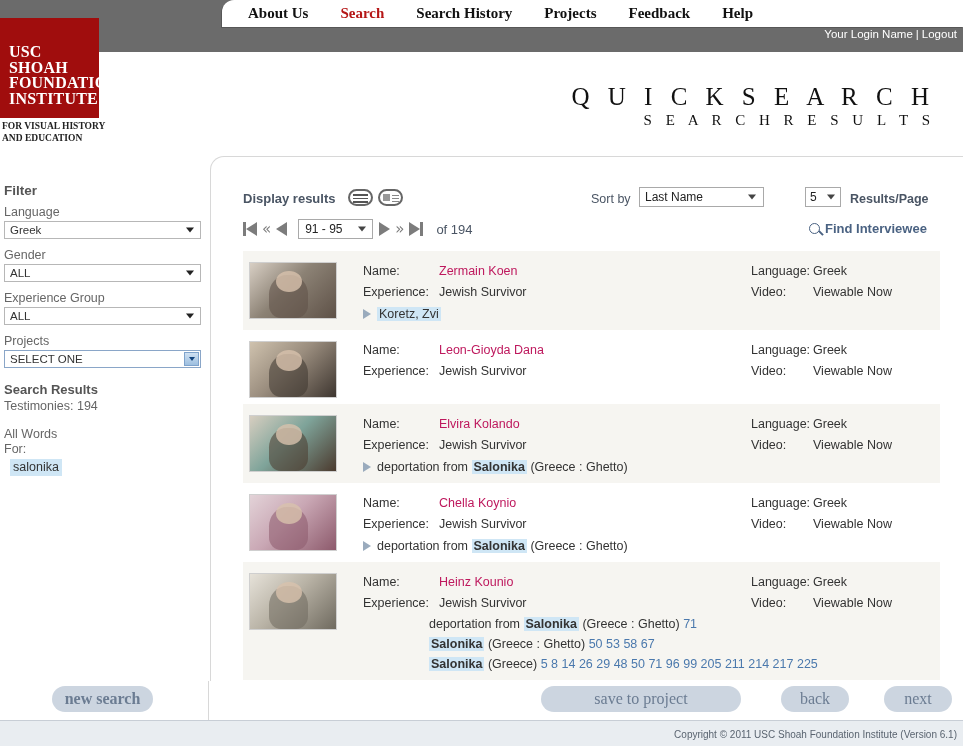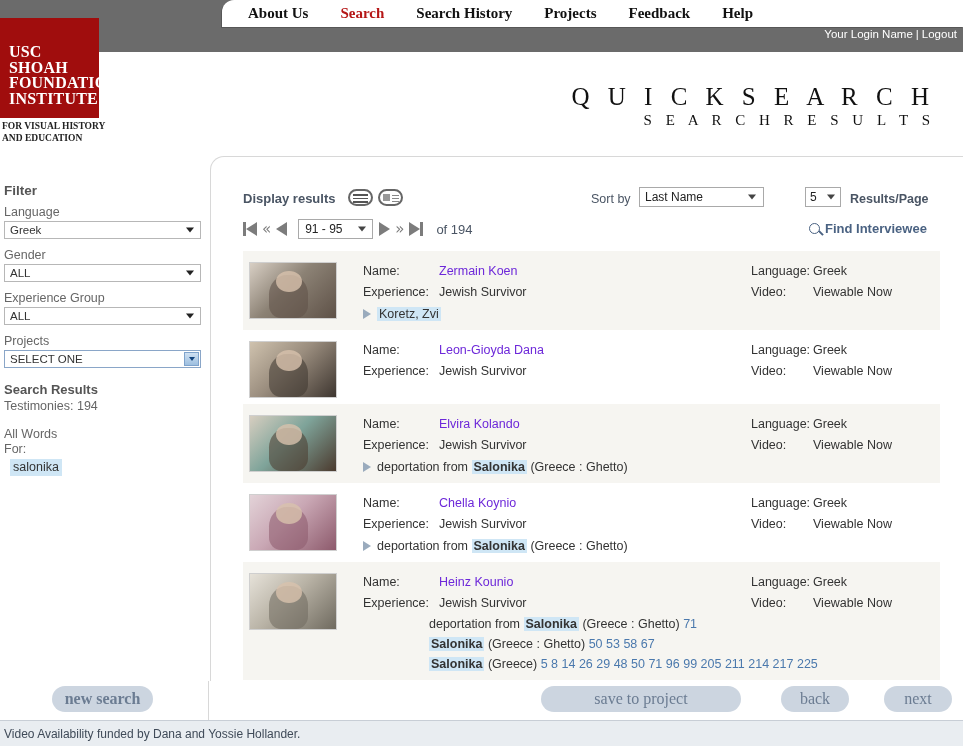--- a/index.html
+++ b/index.html
@@ -198,21 +198,21 @@
   .row.odd { background:#f6f5f1; }
   .row.even { background:#ffffff; }
   .thumb {
     width:88px; height:57px; margin:4px 0 0 6px; flex:0 0 auto;
     border:1px solid #cfcfcf; overflow:hidden; position:relative; cursor:pointer;
   }
   .info { margin-left:26px; flex:1 1 auto; position:relative; padding-top:3px;}
   .infoline { display:flex; font-size:12.5px; color:#333; line-height:21px; }
   .lbl { width:76px; flex:0 0 auto; color:#333; }
   .val { color:#333; }
-  .val.link { color:#6d28d9; cursor:pointer; }
+  .val.link { color:#be185d; cursor:pointer; }
   .rcol { position:absolute; left:388px; top:3px; }
   .rcol .infoline .lbl { width:62px; }
   .kwline { display:flex; align-items:center; font-size:12.5px; color:#333; line-height:20px; margin-top:1px;}
   .caret-r {
     width:0;height:0;border-top:5px solid transparent;border-bottom:5px solid transparent;
     border-left:8px solid #9aabbd; margin-right:6px; cursor:pointer; flex:0 0 auto;
   }
   .caret-d {
     width:0;height:0;border-left:5px solid transparent;border-right:5px solid transparent;
     border-top:8px solid #9aabbd; margin-right:6px; cursor:pointer; flex:0 0 auto;
@@ -538,14 +538,14 @@
 
 <div id="leftwhite"></div>
 <div id="btnrow">
   <div class="pill" id="btn-new">new search</div>
   <div class="pill" id="btn-save">save to project</div>
   <div class="pill" id="btn-back">back</div>
   <div class="pill" id="btn-next">next</div>
 </div>
 
 <div id="footer">
-  <div id="foot-left">Video Availability funded by Dana and Yossie Hollander.</div>
+  <div id="foot-right">Copyright © 2011 USC Shoah Foundation Institute (Version 6.1)</div>
 </div>
 
 </body></html>

